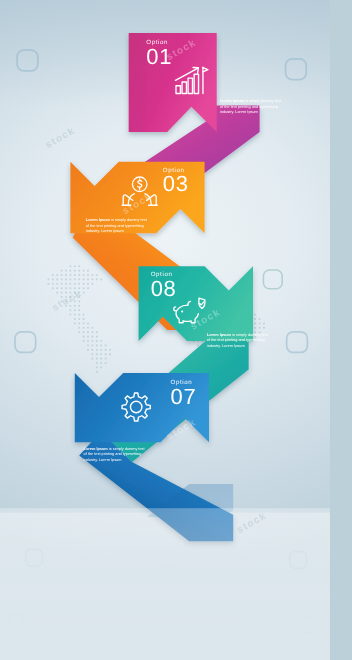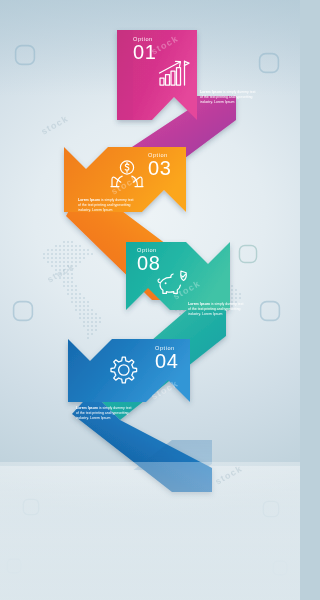--- a/index.html
+++ b/index.html
@@ -780,21 +780,21 @@
       <path d="M23.5 3 L28.8 4.7 C28.8 4.7 29.5 10.3 26.1 12.4 C22.6 10.3 23.5 4.7 23.5 4.7 Z" transform="translate(0.4,0)"></path>
       <path d="M24.6 7.9 L25.9 9.2 L28.6 6.2"></path>
     </svg>
   </div>
   <div class="body-text" style="left:188px; top:302px;">
     <b>Lorem Ipsum</b><span> is simply dummy text of the text printing and typesetting industry. Lorem Ipsum</span>
   </div>
 
   <div class="seg-text" style="left:155px; top:345px;">
     <div class="opt-label">Option</div>
-    <div class="opt-num">04</div>
+    <div class="opt-num">07</div>
   </div>
   <div class="icon-wrap" style="left:107px; top:355px;">
     <svg width="32" height="32" viewBox="0 0 32 32" fill="none" stroke="#ffffff" stroke-width="1.3" stroke-linecap="round" stroke-linejoin="round">
       <path d="M16 2.2 L18.3 2.2 L18.9 5.8 A10.6 10.6 0 0 1 21.9 7.05 L24.85 4.9 L26.9 6.95 L24.75 9.9 A10.6 10.6 0 0 1 26 12.9 L29.6 13.5 L29.6 16.5 L26 17.1 A10.6 10.6 0 0 1 24.75 20.1 L26.9 23.05 L24.85 25.1 L21.9 22.95 A10.6 10.6 0 0 1 18.9 24.2 L18.3 27.8 L15.3 27.8 L14.7 24.2 A10.6 10.6 0 0 1 11.7 22.95 L8.75 25.1 L6.7 23.05 L8.85 20.1 A10.6 10.6 0 0 1 7.6 17.1 L4 16.5 L4 13.5 L7.6 12.9 A10.6 10.6 0 0 1 8.85 9.9 L6.7 6.95 L8.75 4.9 L11.7 7.05 A10.6 10.6 0 0 1 14.7 5.8 L15.3 2.2 Z"></path>
       <circle cx="16.8" cy="15" r="5.2"></circle>
     </svg>
   </div>
   <div class="body-text" style="left:76px; top:406px;">
     <b>Lorem Ipsum</b><span> is simply dummy text of the text printing and typesetting industry. Lorem Ipsum</span>
   </div>

